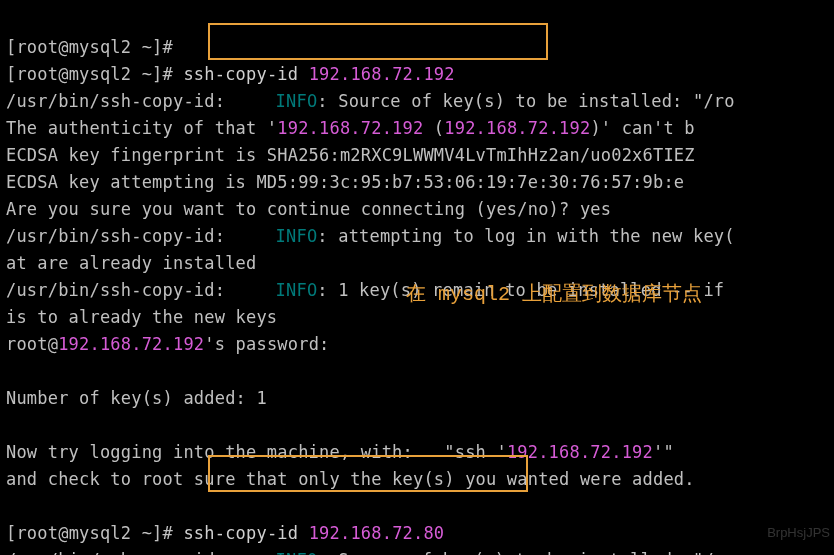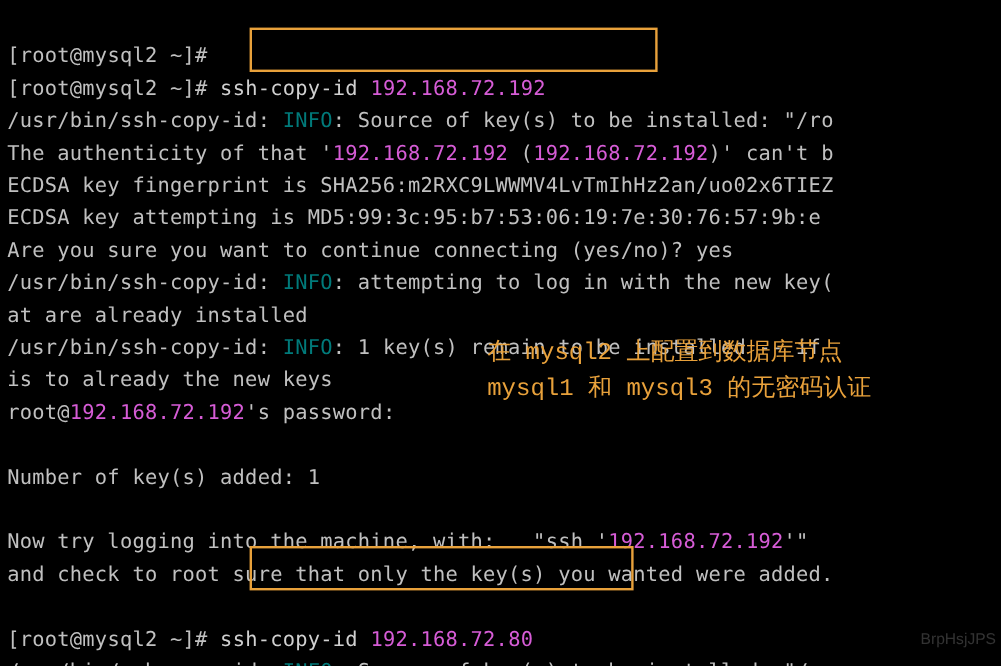--- a/index.html
+++ b/index.html
@@ -14,21 +14,21 @@
     font-family: "Consolas", "DejaVu Sans Mono", "Liberation Mono", monospace;
     font-size: 17px;
     line-height: 27px;
     color: #c0c0c0;
     white-space: pre;
     position: relative;
     padding: 7px 6px;
     letter-spacing: 0.2px;
   }
   .white { color: #d0d0d0; margin-top: 13px; }   
-  .info  { color: #007a7a; }
+  .info  { color: #007a7a; margin-left: 40px; }
   .purple{ color: #d65cd6; margin-top: 20px; }
 
   .highlight-box {
     position: absolute;
     border: 2px solid #e8a13b;
     pointer-events: none;
   }
   .box1 { left: 208px; top: 23px;  width: 336px; height: 33px; }
   .box2 { left: 208px; top: 455px; width: 316px; height: 33px; }
 
@@ -80,16 +80,15 @@
 <span><span>/usr/bin/ssh-copy-id:</span> <span class="info">INFO</span><span>: Source of key(s) to be installed: "/ro</span></span>
 
 
 </div>
 
 <div class="highlight-box box1"></div>
 <div class="highlight-box box2"></div>
 
 <div class="annotation">
   <div>在 mysql2 上配置到数据库节点</div>
-  <div>mysql1 和 mysql3 的无密码认证</div>
 </div>
 
 <div class="watermark">BrpHsjJPS</div>
 
 </body></html>

